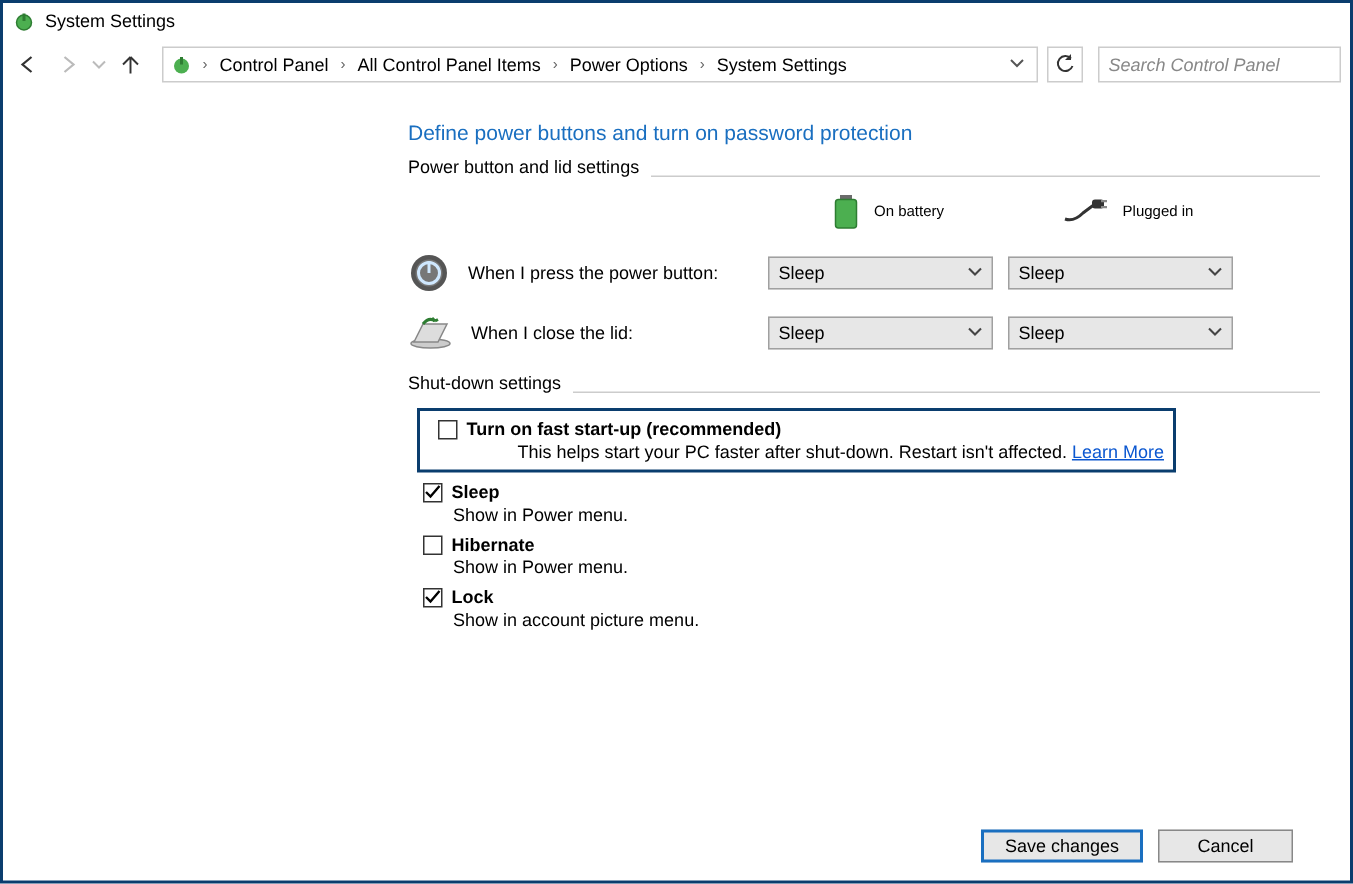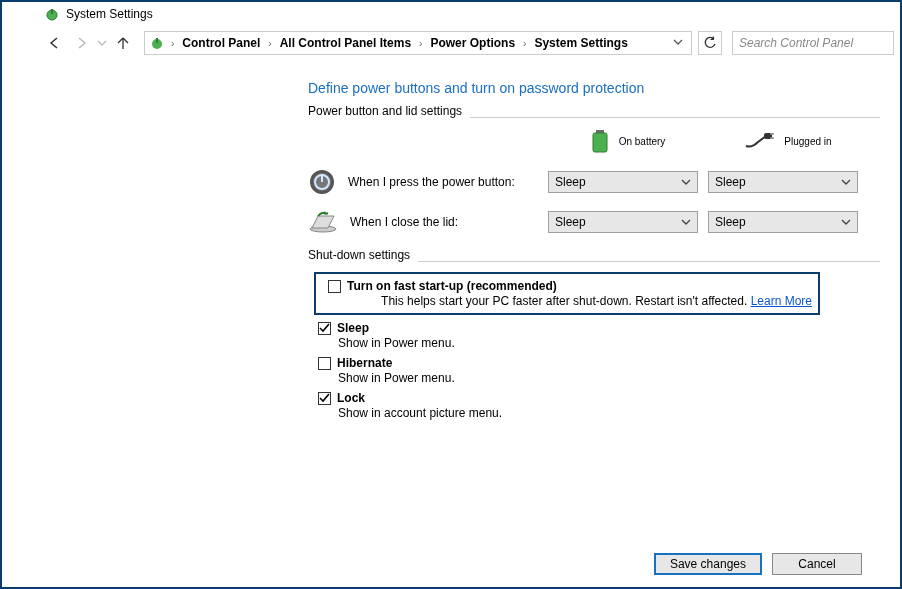--- a/index.html
+++ b/index.html
@@ -11,21 +11,20 @@
     background: #fff;
   }
   .window {
     width: 902px;
     height: 589px;
     border: 2px solid #0a3d6e;
     background: #fff;
     display: flex;
     flex-direction: column;
     position: relative;
-    padding-left: 36px;
   }
   
   .titlebar {
     height: 24px;
     display:flex;
     align-items:center;
     gap:6px;
     padding: 0 6px;
     font-size:12px;
   }
@@ -54,21 +53,20 @@
     align-items:center;
     padding:0 4px;
     gap:4px;
     font-size:12px;
     position:relative;
     margin-left:6px;
   }
   .addressbar .crumb {
     display:flex; align-items:center; gap:2px;
     padding:0 2px;
-    font-weight:bold;
   }
   .addressbar .sep {
     color:#666; font-size:10px; padding:0 2px;
   }
   .addr-drop {
     margin-left:auto;
     color:#555;
     font-size:10px;
     padding:0 4px;
   }

